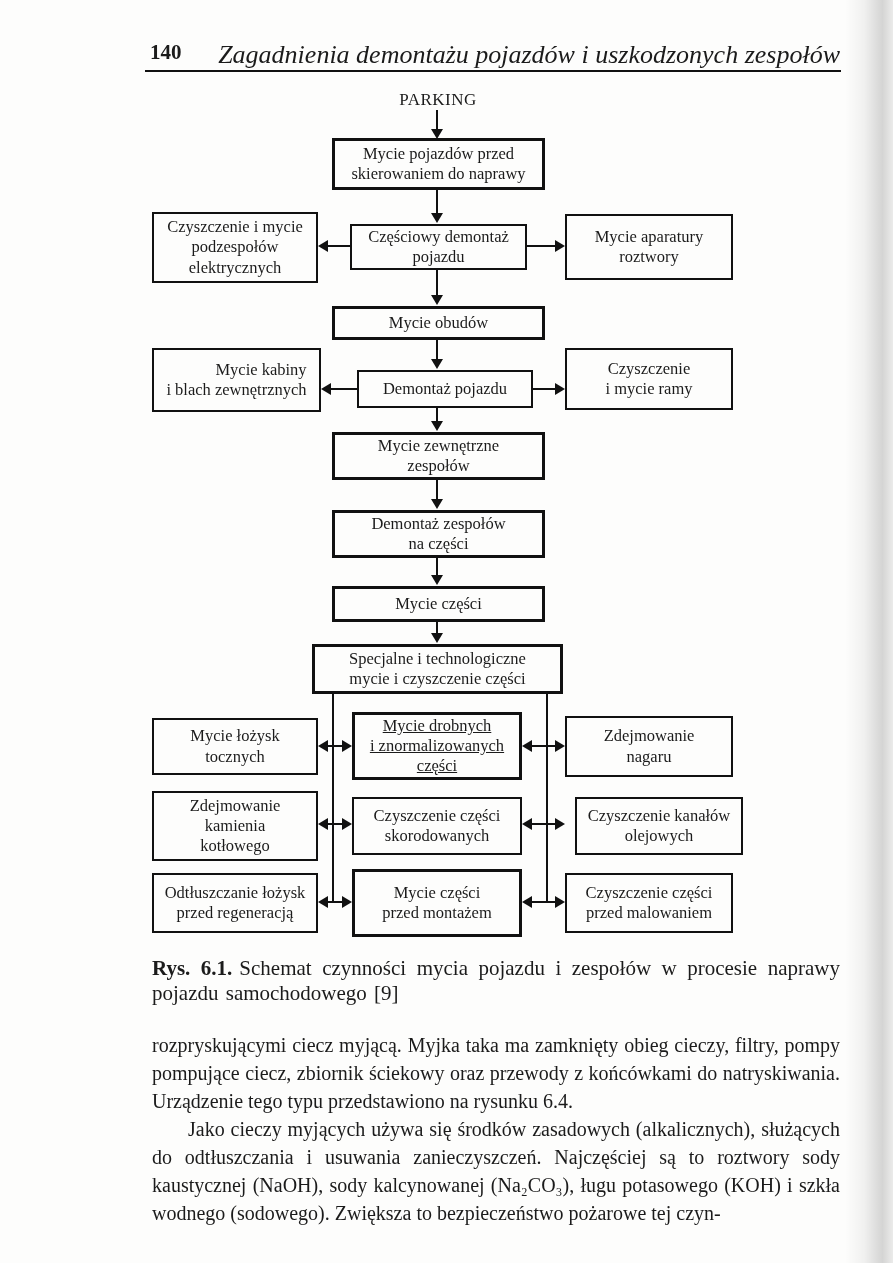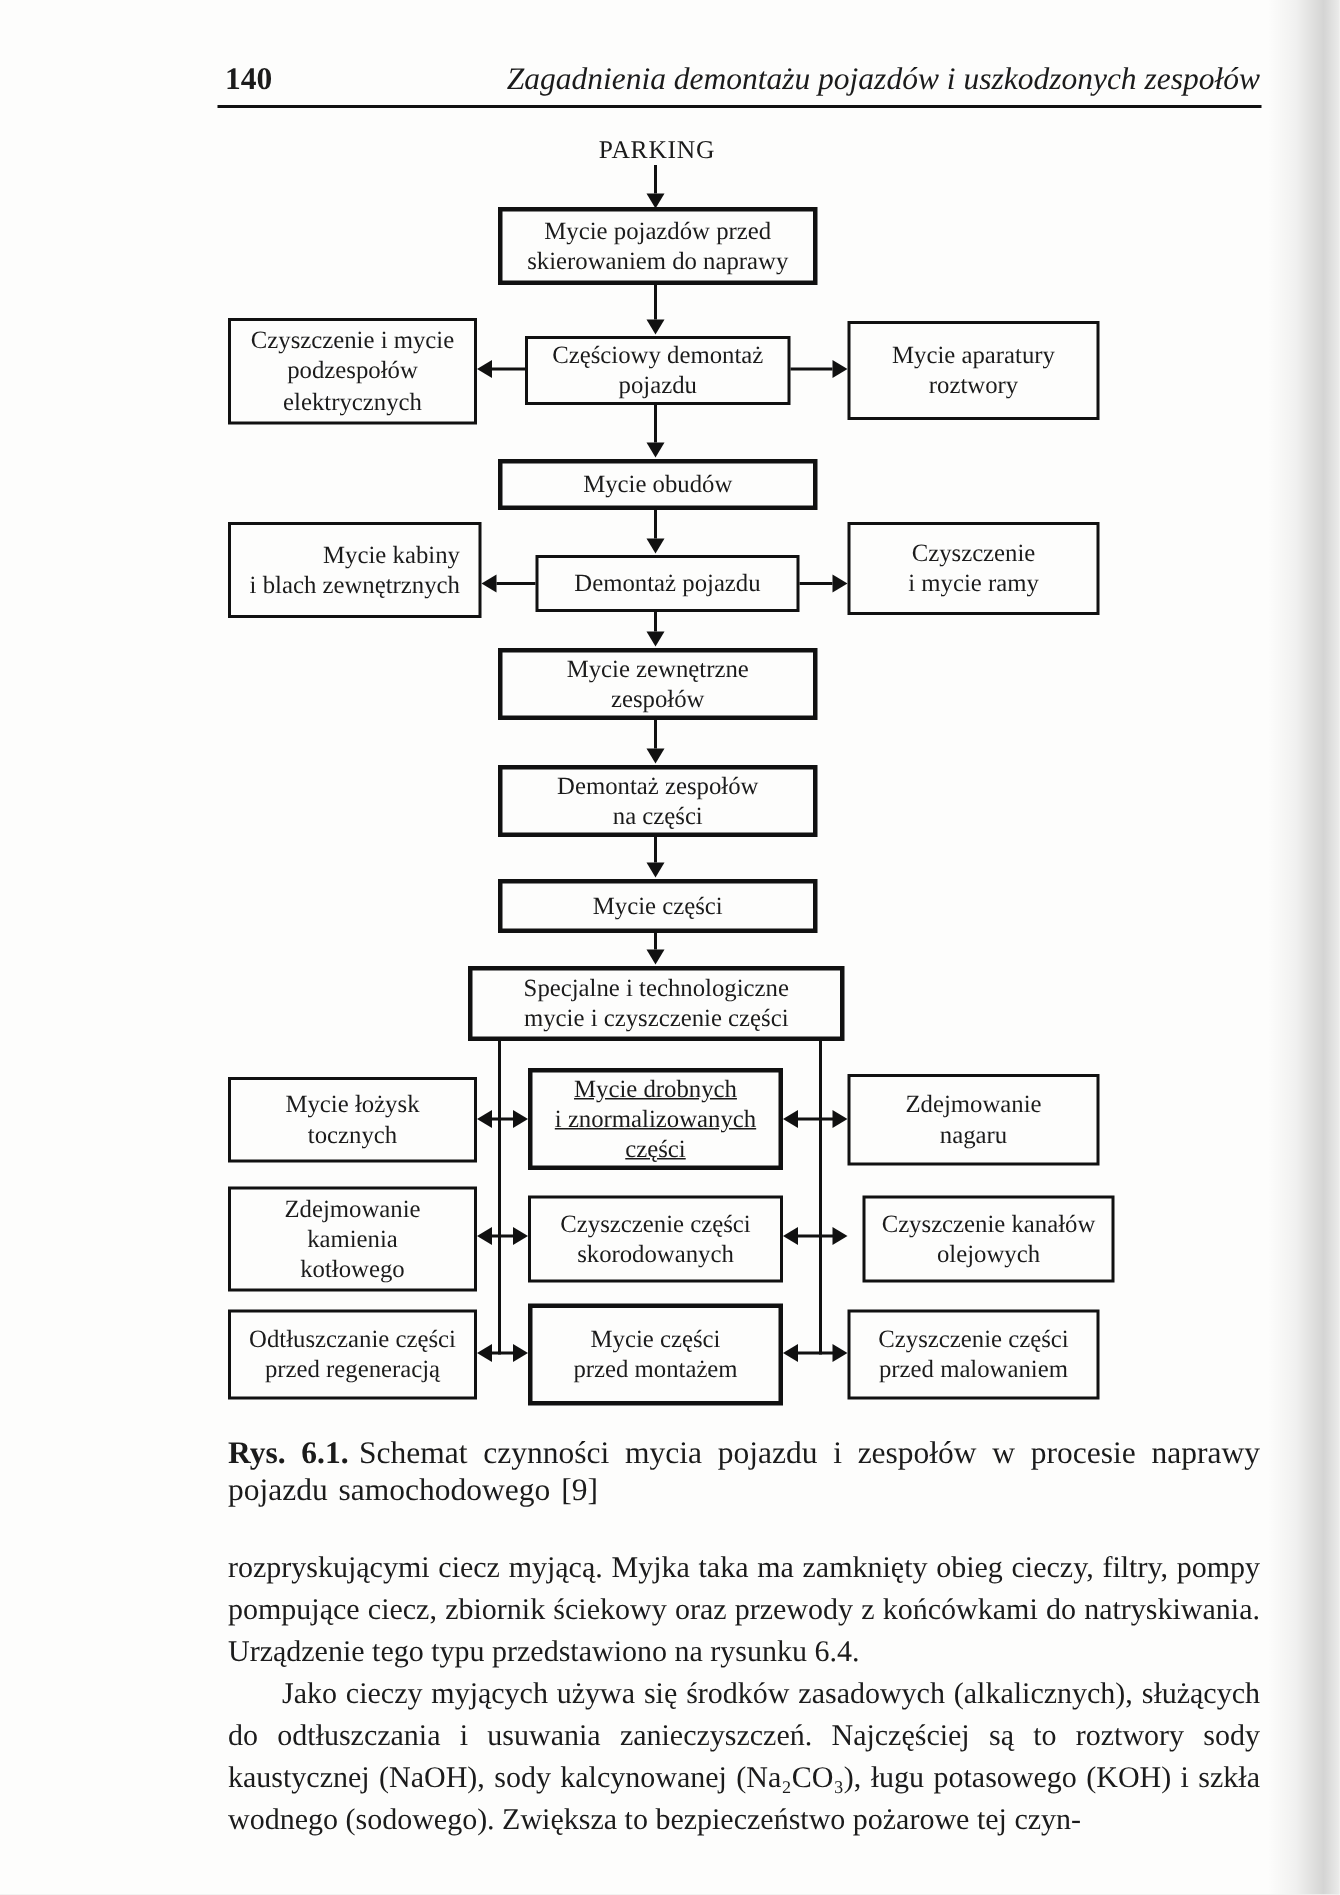--- a/index.html
+++ b/index.html
@@ -8,21 +8,21 @@
     background:#fdfdfc;overflow:hidden;
     font-family:"Liberation Serif","DejaVu Serif",serif;color:#1b1b1b;
   }
   .edge-shadow{
     position:absolute;top:0;right:0;width:48px;height:100%;
     background:linear-gradient(to right,rgba(0,0,0,0) 0%,rgba(0,0,0,0.05) 40%,rgba(0,0,0,0.16) 78%,rgba(0,0,0,0.07) 100%);
     pointer-events:none;
   }
   
   .pgnum{position:absolute;left:150px;top:40px;font-size:21px;font-weight:bold;}
-  .runtitle{position:absolute;right:53px;top:40px;font-size:21px;font-style:italic;}
+  .runtitle{position:absolute;right:53px;top:40px;font-size:26px;font-style:italic;}
   .hrule{position:absolute;left:145px;top:70px;width:696px;height:2px;background:#111;}
   
   .startlbl{position:absolute;left:438px;top:90px;transform:translateX(-50%);font-size:17px;letter-spacing:.5px;}
   .fbox{
     position:absolute;box-sizing:border-box;border:2px solid #111;background:#fdfdfc;
     display:flex;align-items:center;justify-content:center;text-align:center;
     white-space:pre-line;font-size:16.5px;line-height:1.22;padding:2px 4px;
   }
   .fbox.bold{border-width:3px;}
   #b1{left:332px;top:138px;width:213px;height:52px;}
@@ -163,21 +163,21 @@
 skorodowanych</div>
   <div class="fbox" id="g2r">Czyszczenie kanałów
 olejowych</div>
   <div class="darrow" id="d2l">
       <span class="bar"></span>
     </div>
   <div class="darrow" id="d2r">
       <span class="bar"></span>
     </div>
 
-  <div class="fbox" id="g3l">Odtłuszczanie części
+  <div class="fbox" id="g3l">Odtłuszczanie łożysk
 przed regeneracją</div>
   <div class="fbox bold" id="g3c">Mycie części
 przed montażem</div>
   <div class="fbox" id="g3r">Czyszczenie części
 przed malowaniem</div>
   <div class="darrow" id="d3l">
       <span class="bar"></span>
     </div>
   <div class="darrow" id="d3r">
       <span class="bar"></span>

